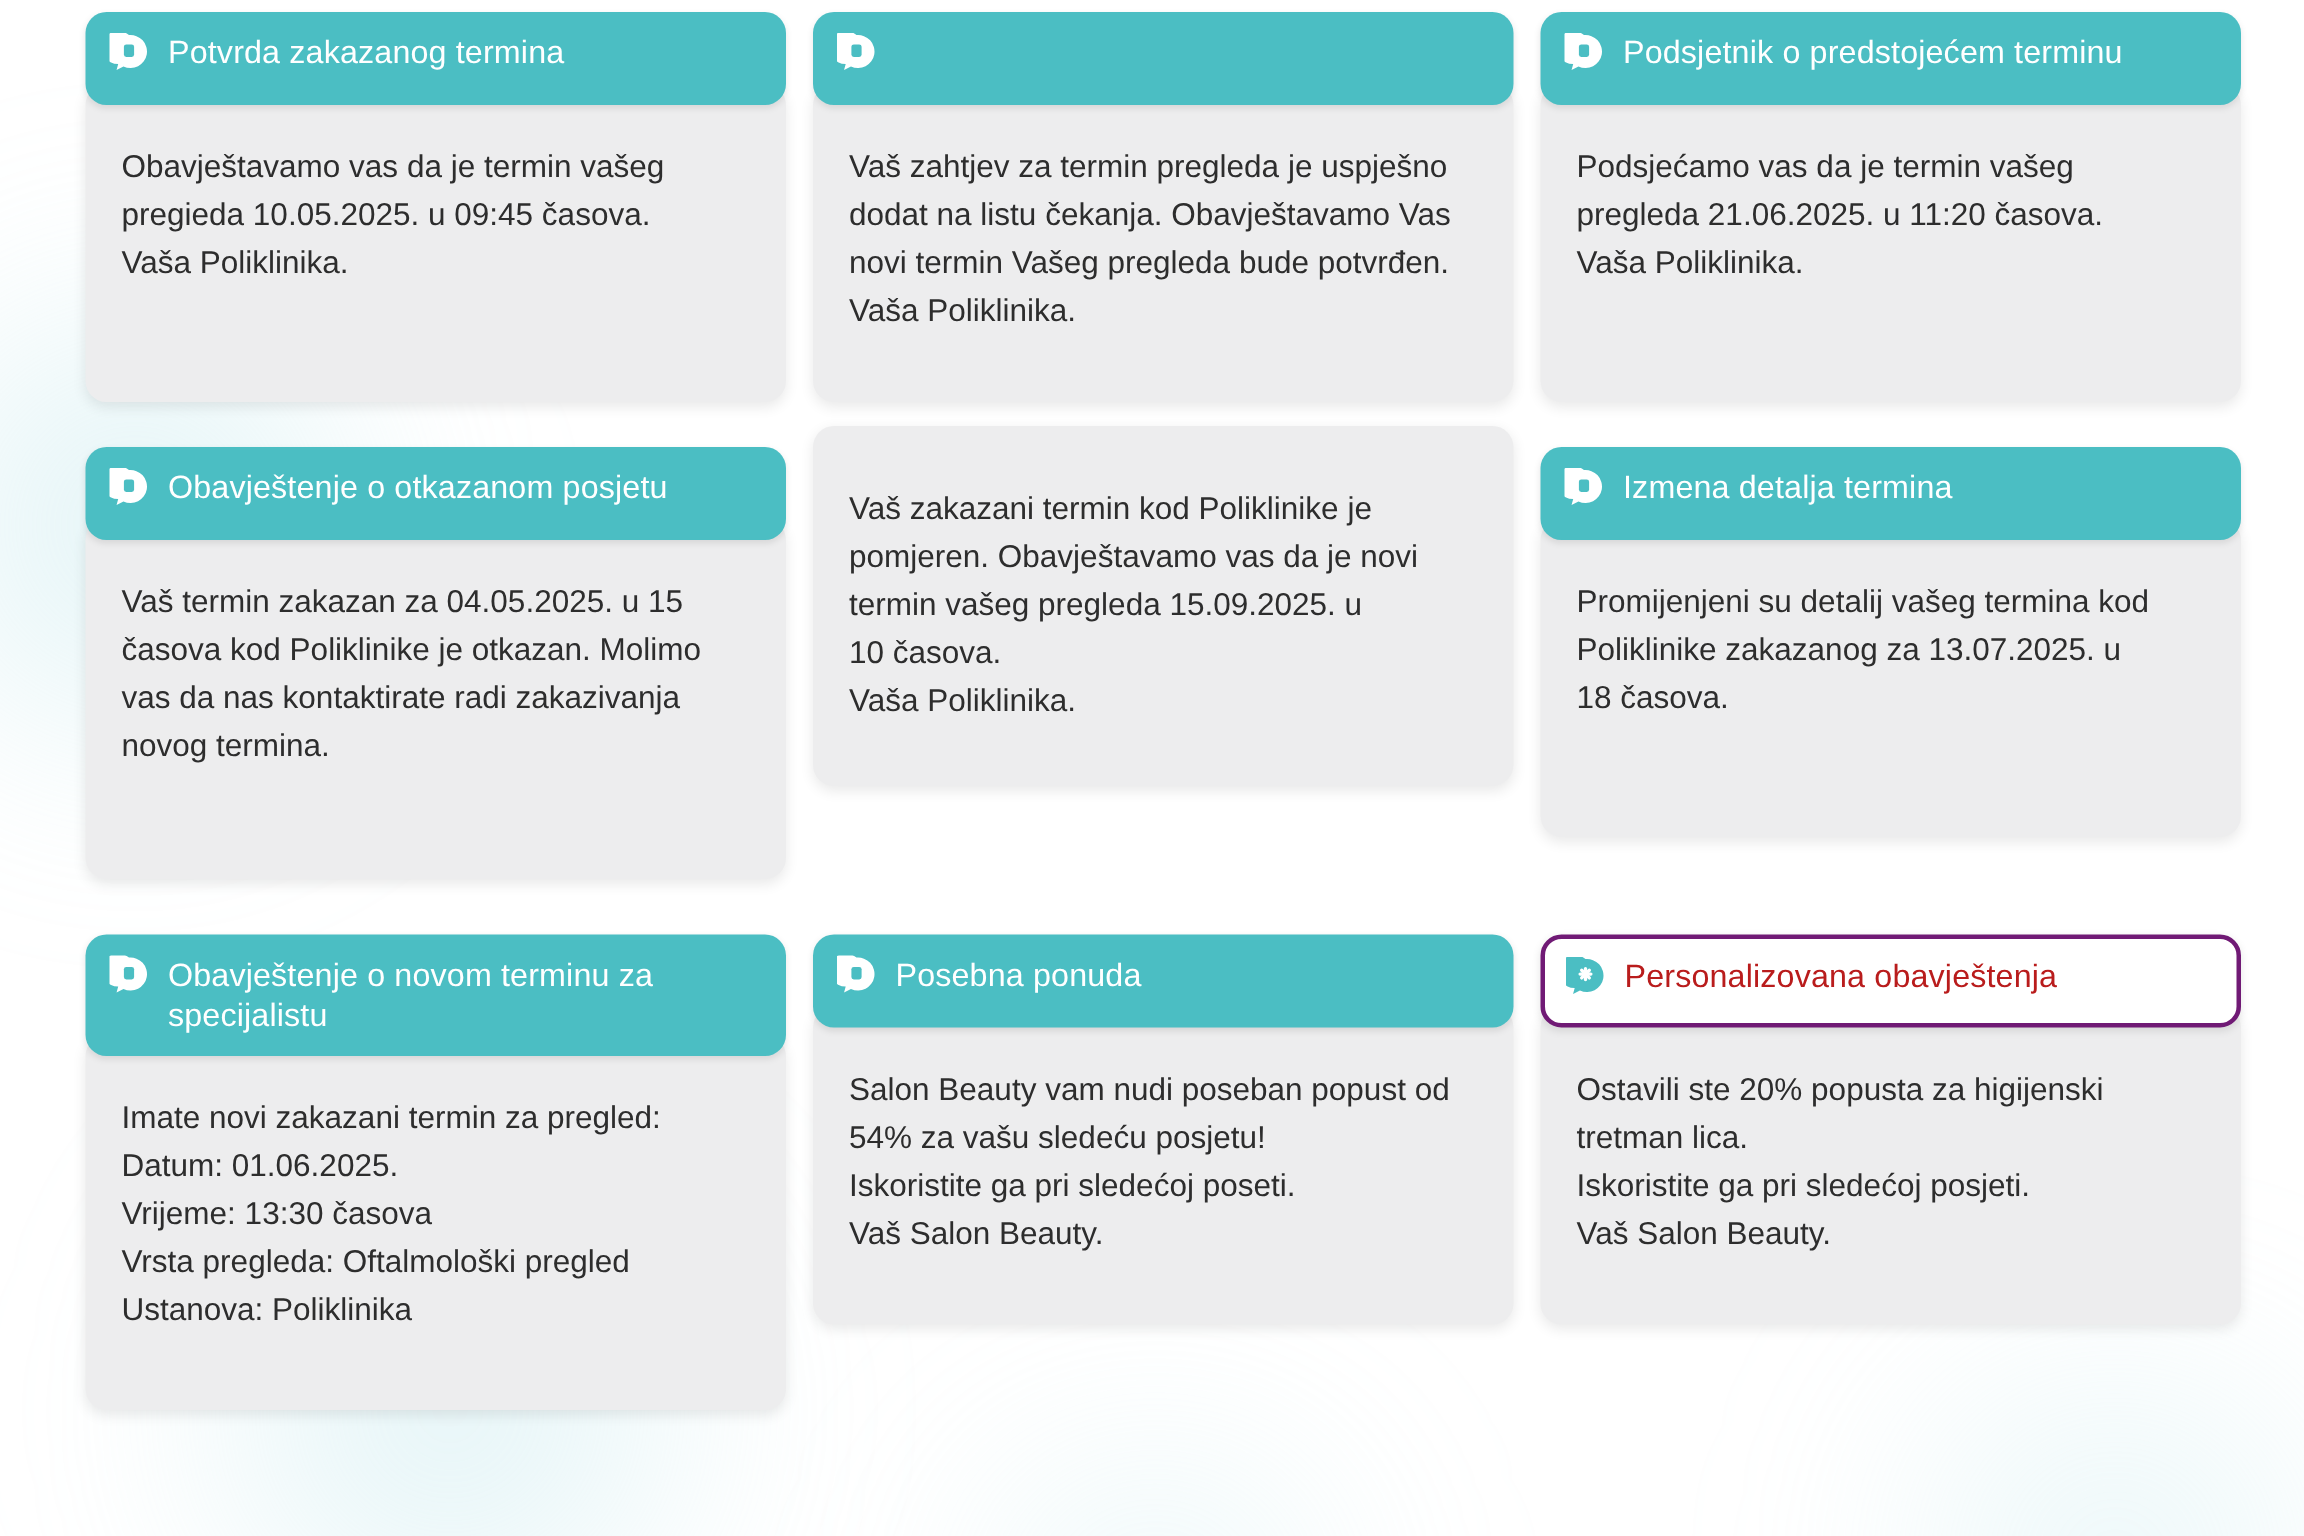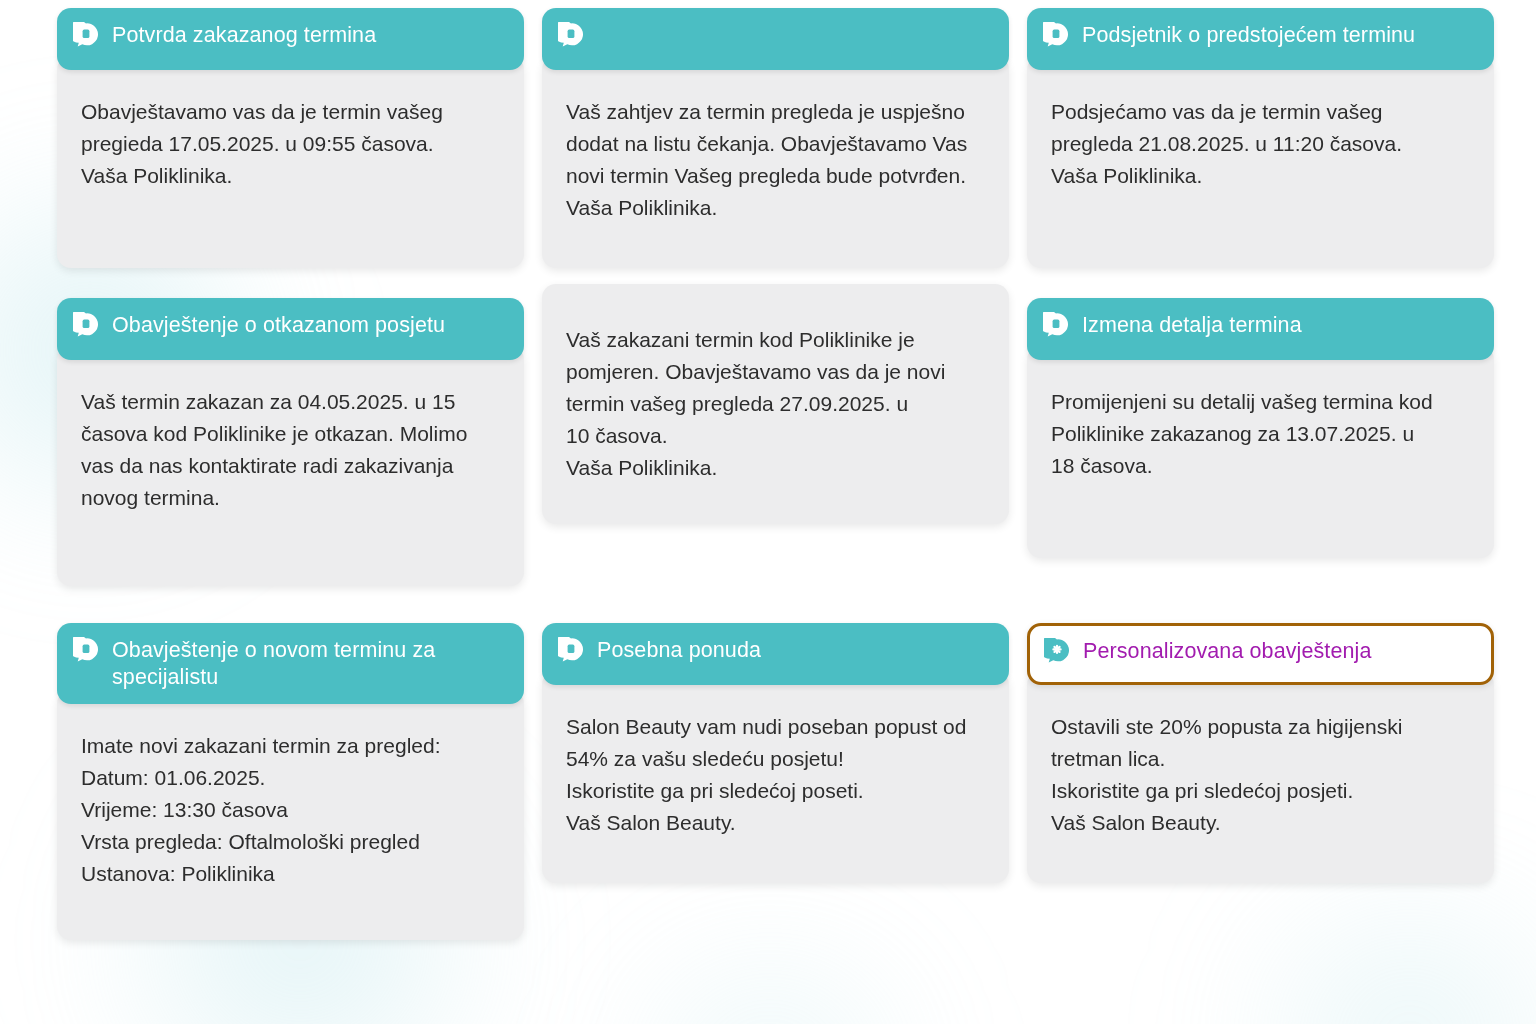--- a/index.html
+++ b/index.html
@@ -74,22 +74,22 @@
     gap: 13px;
     color: #ffffff;
     position: relative;
     z-index: 3;
     box-shadow: 0 2px 5px rgba(0,0,0,0.10);
     min-height: 62px;
   }
 
   .card-header.outlined {
     background: #ffffff;
-    border: 3px solid #a16207;
-    color: #a21caf;
+    border: 3px solid #701a75;
+    color: #b91c1c;
     padding: 11px 14px 12px 14px;
     box-shadow: 0 2px 6px rgba(0,0,0,0.10);
   }
 
   .hdr-icon {
     flex: 0 0 auto;
     width: 26px;
     height: 26px;
     margin-top: 1px;
     display: block;
@@ -136,56 +136,56 @@
 
 <div class="grid" id="grid">
     <div class="card">
       <div class="card-header">
         <svg class="hdr-icon" viewBox="0 0 26 26">
           <path d="M13 1.4a11 11 0 1 0-7.2 19.3l-1.1 3.9 4.6-2.3A11 11 0 1 0 13 1.4z" fill="#ffffff"></path>
           <rect x="9.6" y="7.6" width="6.8" height="8.4" rx="1.6" fill="#4BBEC3"></rect>
         </svg>
         <div class="hdr-title">Potvrda zakazanog termina</div>
       </div>
-      <div class="card-body">Obavještavamo vas da je termin vašeg pregieda 17.05.2025. u 09:55 časova.
+      <div class="card-body">Obavještavamo vas da je termin vašeg pregieda 10.05.2025. u 09:45 časova.
 Vaša Poliklinika.</div>
     </div>
     <div class="card">
       <div class="card-header">
         <svg class="hdr-icon" viewBox="0 0 26 26">
           <path d="M13 1.4a11 11 0 1 0-7.2 19.3l-1.1 3.9 4.6-2.3A11 11 0 1 0 13 1.4z" fill="#ffffff"></path>
           <rect x="9.6" y="7.6" width="6.8" height="8.4" rx="1.6" fill="#4BBEC3"></rect>
         </svg>
       </div>
       <div class="card-body">Vaš zahtjev za termin pregleda je uspješno dodat na listu čekanja. Obavještavamo Vas novi termin Vašeg pregleda bude potvrđen.
 Vaša Poliklinika.</div>
     </div>
     <div class="card">
       <div class="card-header">
         <svg class="hdr-icon" viewBox="0 0 26 26">
           <path d="M13 1.4a11 11 0 1 0-7.2 19.3l-1.1 3.9 4.6-2.3A11 11 0 1 0 13 1.4z" fill="#ffffff"></path>
           <rect x="9.6" y="7.6" width="6.8" height="8.4" rx="1.6" fill="#4BBEC3"></rect>
         </svg>
         <div class="hdr-title">Podsjetnik o predstojećem terminu</div>
       </div>
-      <div class="card-body">Podsjećamo vas da je termin vašeg pregleda 21.08.2025. u 11:20 časova.
+      <div class="card-body">Podsjećamo vas da je termin vašeg pregleda 21.06.2025. u 11:20 časova.
 Vaša Poliklinika.</div>
     </div>
     <div class="card tall">
       <div class="card-header">
         <svg class="hdr-icon" viewBox="0 0 26 26">
           <path d="M13 1.4a11 11 0 1 0-7.2 19.3l-1.1 3.9 4.6-2.3A11 11 0 1 0 13 1.4z" fill="#ffffff"></path>
           <rect x="9.6" y="7.6" width="6.8" height="8.4" rx="1.6" fill="#4BBEC3"></rect>
         </svg>
         <div class="hdr-title">Obavještenje o otkazanom posjetu</div>
       </div>
       <div class="card-body">Vaš termin zakazan za 04.05.2025. u 15 časova kod Poliklinike je otkazan. Molimo vas da nas kontaktirate radi zakazivanja novog termina.</div>
     </div>
     <div class="card tall">
-      <div class="card-body">Vaš zakazani termin kod Poliklinike je pomjeren. Obavještavamo vas da je novi termin vašeg pregleda 27.09.2025. u
+      <div class="card-body">Vaš zakazani termin kod Poliklinike je pomjeren. Obavještavamo vas da je novi termin vašeg pregleda 15.09.2025. u
 10 časova.
 Vaša Poliklinika.</div>
     </div>
     <div class="card">
       <div class="card-header">
         <svg class="hdr-icon" viewBox="0 0 26 26">
           <path d="M13 1.4a11 11 0 1 0-7.2 19.3l-1.1 3.9 4.6-2.3A11 11 0 1 0 13 1.4z" fill="#ffffff"></path>
           <rect x="9.6" y="7.6" width="6.8" height="8.4" rx="1.6" fill="#4BBEC3"></rect>
         </svg>
         <div class="hdr-title">Izmena detalja termina</div>

